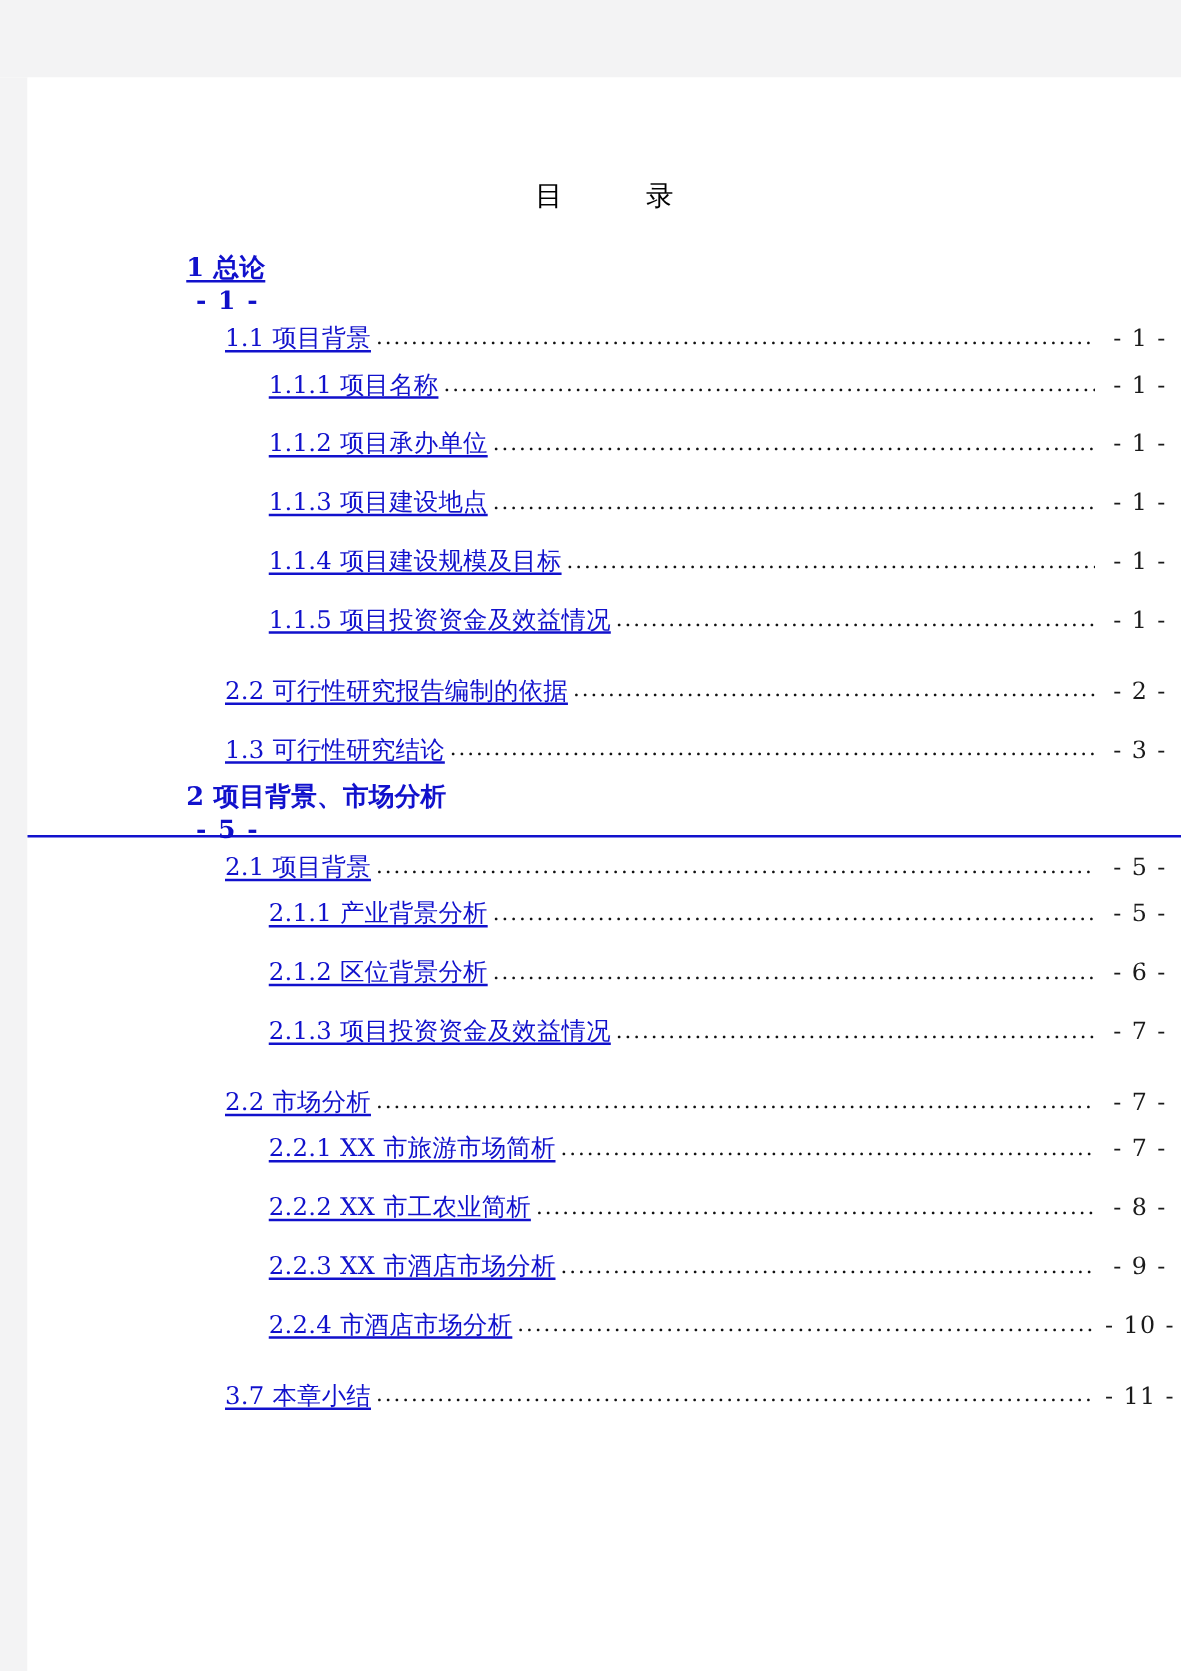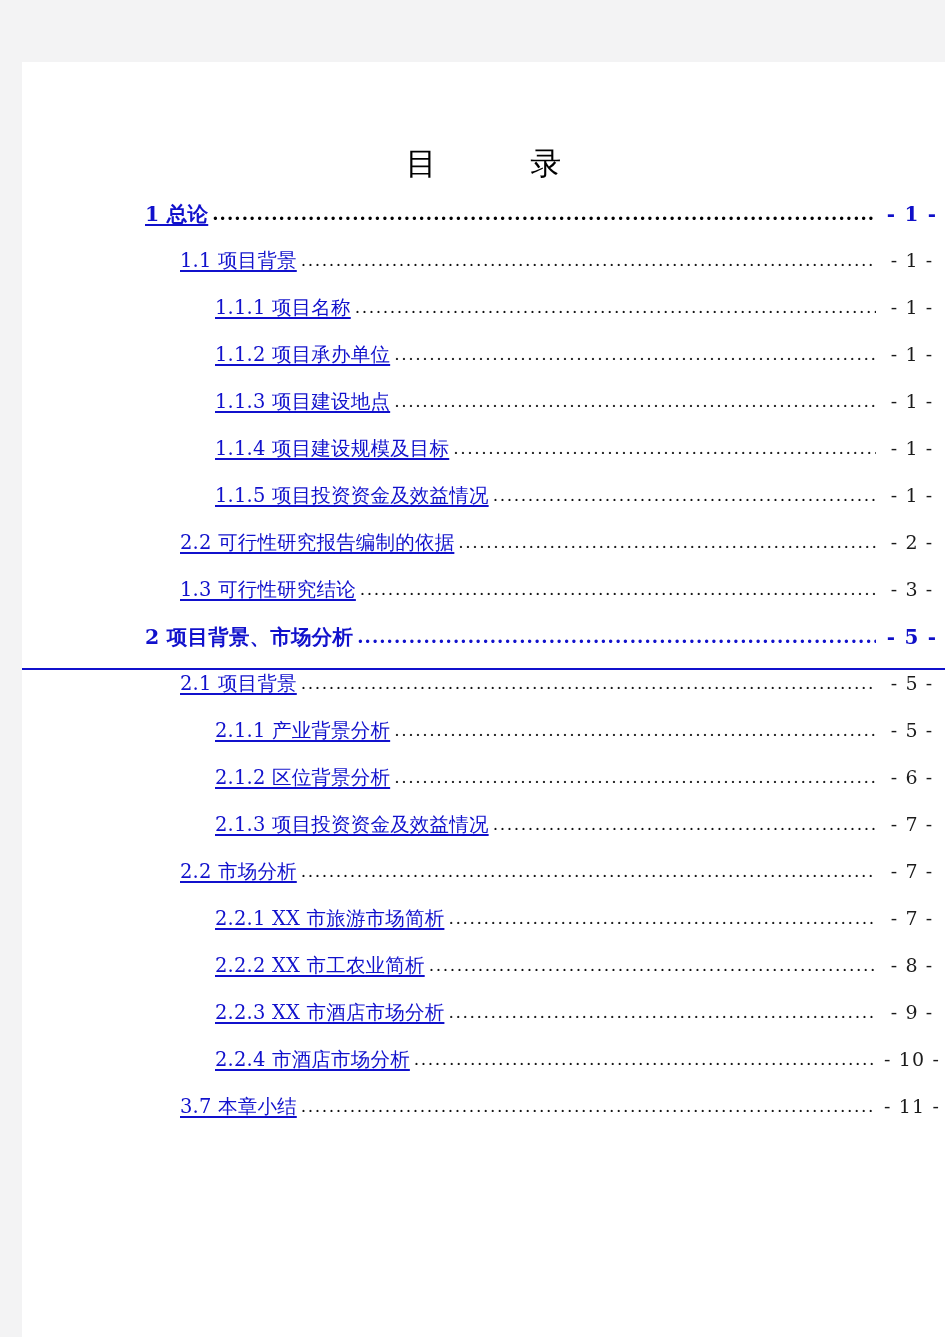--- a/index.html
+++ b/index.html
@@ -45,21 +45,21 @@
   }
 
   
   #toc-title {
     position: absolute;
     top: 84px;
     left: 0;
     width: 923px;
     text-align: center;
     color: #000000;
-    font-size: 31px;
+    font-size: 22px;
     line-height: 1.1;
     letter-spacing: 0.34em;
     text-indent: 0.34em;
     font-family: "DejaVu Serif", "Liberation Serif", serif;
     white-space: pre;
   }
 
   
   #toc-list {
     position: absolute;
@@ -74,22 +74,22 @@
     height: 47px;
     width: 100%;
     box-sizing: border-box;
     color: #1111cc;
     font-size: 19.5px;
     white-space: nowrap;
     font-family: "DejaVu Serif", "Liberation Serif", serif;
   }
 
   
-  .lvl1 { padding-left: 123px; }
-  .lvl2 { padding-left: 158px; }
+  .lvl1 { padding-left: 123px; flex-direction: column; }
+  .lvl2 { padding-left: 158px; align-items: center; }
   .lvl3 { padding-left: 193px; }
 
   .lvl1 .label,
   .lvl1 .pageno { font-weight: bold; }
   .lvl1 { font-size: 20.5px; }
 
   .label {
     text-decoration: underline;
     text-underline-offset: 3px;
     text-decoration-thickness: 1.5px;

